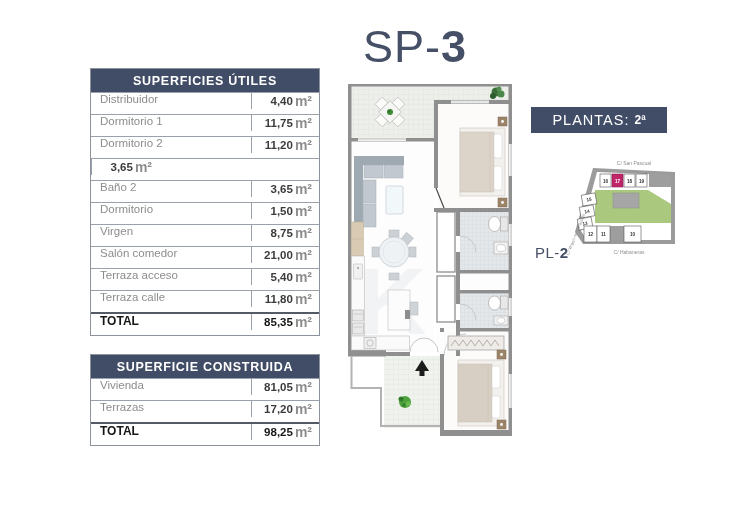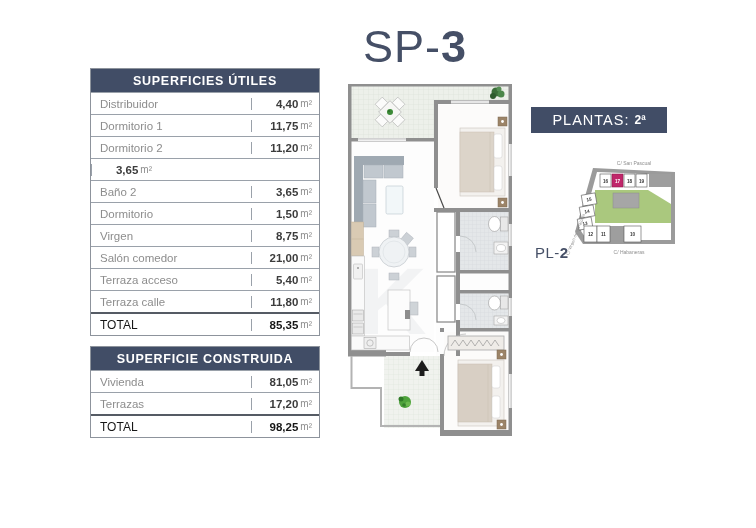--- a/index.html
+++ b/index.html
@@ -10,34 +10,34 @@
   
   .plan-title{
     position:absolute;left:330px;top:24px;width:170px;text-align:center;
     font-size:45px;color:#454f66;letter-spacing:1px;line-height:1;
   }
   .plan-title .pfx{font-weight:400;}
   .plan-title .num{font-weight:800;}
   
   .tables-col{position:absolute;left:90px;top:68px;width:230px;}
   .area-table{width:230px;border:1px solid #8d939c;background:#fff;box-sizing:border-box;}
-  .area-table + .area-table{margin-top:10px;}
+  .area-table + .area-table{margin-top:18px;}
   .area-table .hdr{
     height:23px;background:#414d66;color:#fff;display:flex;align-items:center;
     justify-content:center;font-size:12.5px;font-weight:bold;letter-spacing:.7px;
   }
-  .a-row{display:flex;height:21px;border-top:1px solid #9aa1aa;align-items:center;font-size:11.5px;}
+  .a-row{display:flex;height:21px;border-top:1px solid #9aa1aa;align-items:flex-start;font-size:11.5px;}
   .a-row .lbl{flex:1;display:flex;align-items:center;padding-left:9px;color:#8d8d8d;}
   .a-row .val{
     width:60px;border-left:1px solid #9aa1aa;display:flex;align-items:center;
     justify-content:flex-end;padding-right:7px;color:#3c3c3c;font-weight:bold;
   }
-  .a-row .unit{color:#8d8d8d;font-weight:400;font-size:10px;margin-left:2px;}
+  .a-row .unit{color:#8d8d8d;font-weight:700;font-size:14px;margin-left:2px;}
   .a-row.total{border-top:2px solid #555b64;}
-  .a-row.total .lbl{color:#171717;font-weight:normal;font-size:12px;}
+  .a-row.total .lbl{color:#171717;font-weight:bold;font-size:12px;}
   .a-row.total .val{color:#171717;}
   
   .plantas-box{
     position:absolute;left:531px;top:107px;width:136px;height:26px;background:#414d66;
     color:#fff;display:flex;align-items:center;justify-content:center;
   }
   .plantas-box .pfx{font-size:14.5px;font-weight:400;letter-spacing:1px;}
   .plantas-box .num{font-size:12px;font-weight:800;margin-left:5px;}
   
   .siteplan-wrap{position:absolute;left:533px;top:156px;width:170px;height:106px;}

